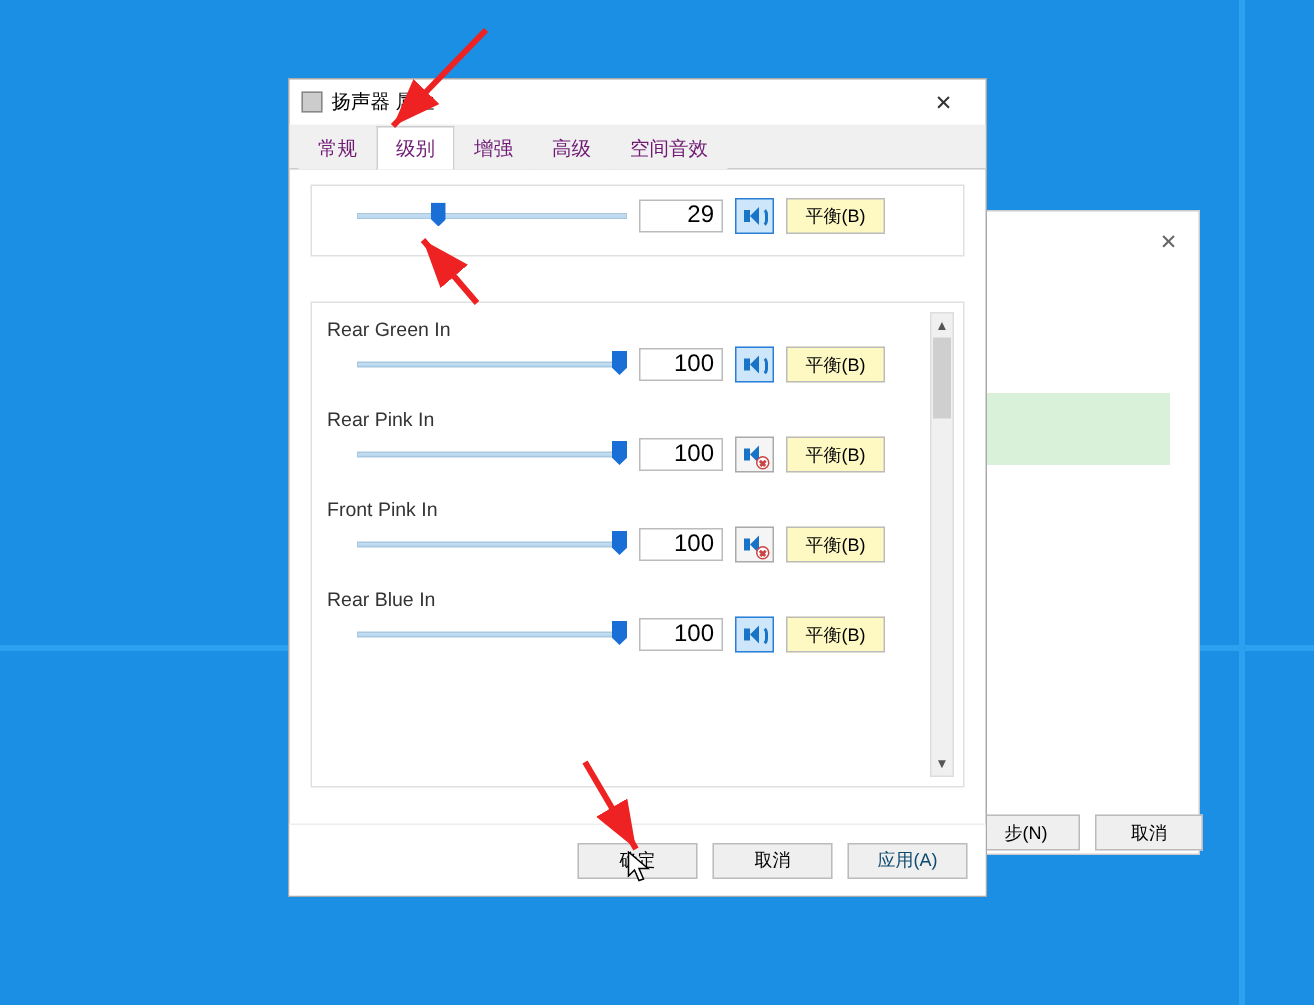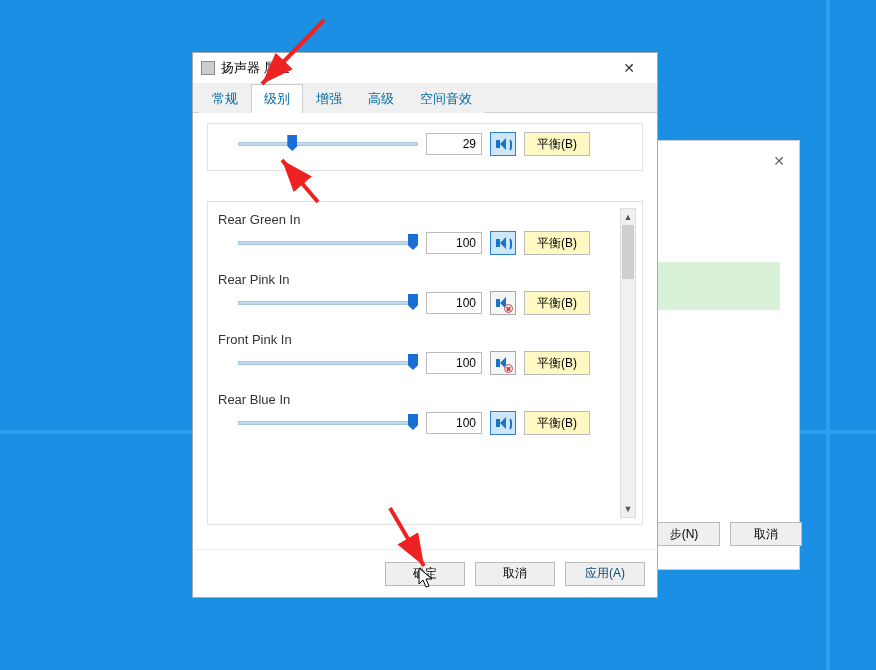--- a/index.html
+++ b/index.html
@@ -24,21 +24,21 @@
     color: #666; font-size: 14px; cursor: pointer;
   }
   .behind-strip {
     position: absolute;
     left: 640px; top: 262px;
     width: 140px; height: 48px;
     background: #d9f0d9;
   }
   .behind-buttons {
     position: absolute;
-    left: 648px; top: 522px;
+    left: 648px; top: 543px;
     display: flex; gap: 10px;
   }
   .win-button {
     height: 24px; min-width: 72px;
     background: #efefef;
     border: 1px solid #bbb;
     font-size: 12px;
     display: flex; align-items: center; justify-content: center;
     cursor: pointer;
   }
@@ -76,21 +76,21 @@
     padding-left: 6px;
     border-bottom: 1px solid #ccc;
     font-size: 13px;
     background: #f0f0f0;
   }
   .tab {
     padding: 5px 12px;
     border: 1px solid transparent;
     border-bottom: none;
     cursor: pointer;
-    color: #0369a1;
+    color: #701a75;
     position: relative;
     top: 1px;
     background: #f0f0f0;
     font-family: Liberation Serif, serif;
   }
   .tab.active {
     background: #fff;
     border-color: #ccc;
     border-bottom-color: #fff;
   }
@@ -127,21 +127,21 @@
   }
   .slider-thumb {
     position: absolute; top: 2px;
     width: 10px; height: 16px;
     background: #1a6fd6;
     clip-path: polygon(0 0, 100% 0, 100% 70%, 50% 100%, 0 70%);
   }
   .value-box {
     width: 56px; height: 22px;
     border: 1px solid #bbb;
-    font-size: 12px;
+    font-size: 16px;
     text-align: right;
     padding: 2px 5px;
     background: #fff;
   }
   .icon-btn {
     width: 26px; height: 24px;
     border: 1px solid #aaa;
     background: #f5f5f5;
     display:flex; align-items:center; justify-content:center;
     cursor:pointer;

